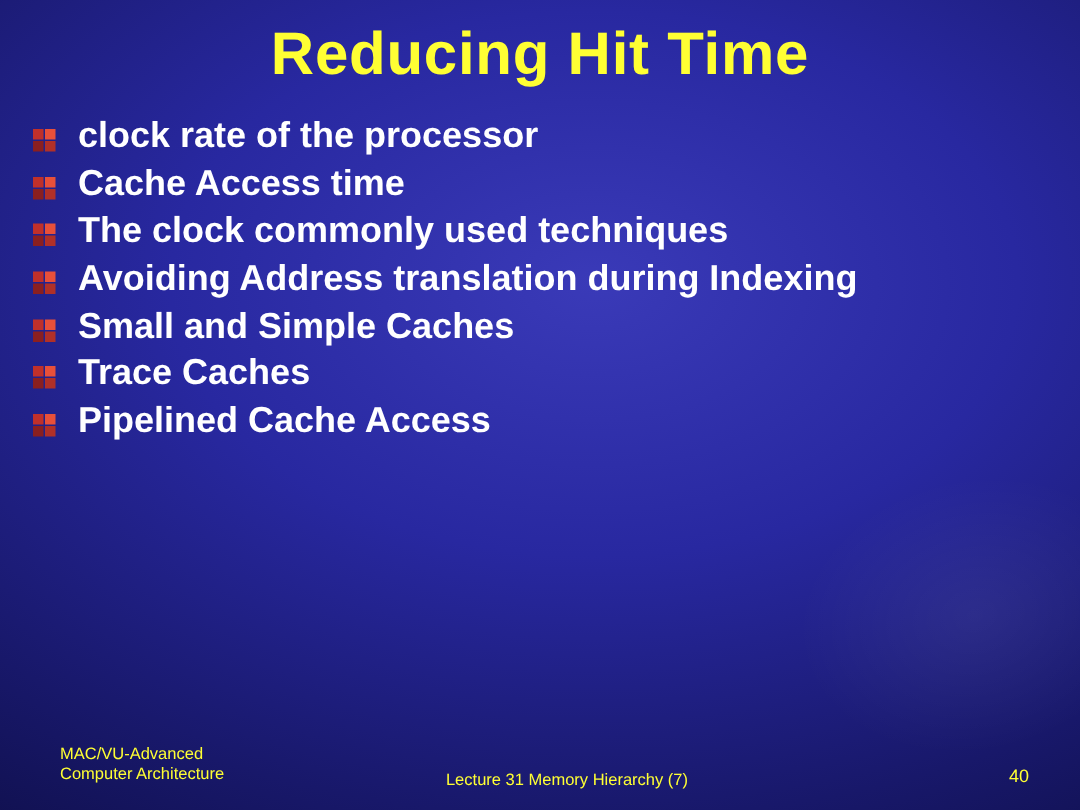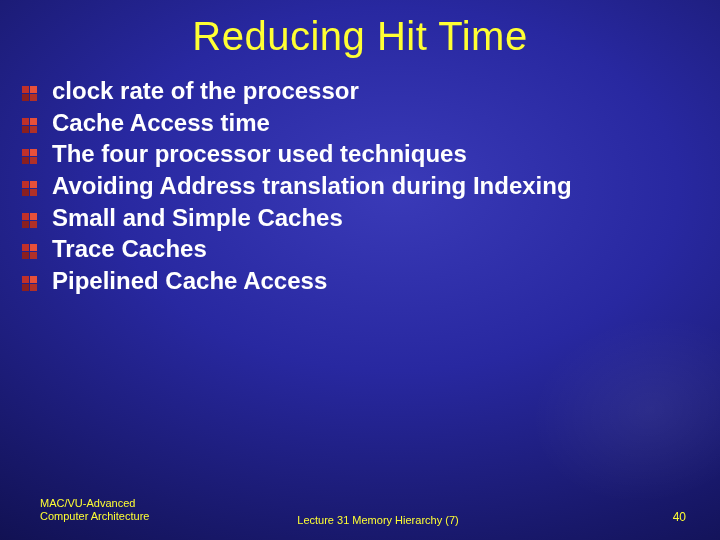--- a/index.html
+++ b/index.html
@@ -22,21 +22,21 @@
                 #040420 100%);
     box-sizing: border-box;
   }
   .title {
     position: absolute;
     top: 14px;
     left: 0;
     width: 720px;
     text-align: center;
     font-size: 40px;
-    font-weight: normal;
+    font-weight: bold;
     color: #ffff33;
     letter-spacing: 0.5px;
   }
   .body {
     position: absolute;
     top: 75px;
     left: 22px;
     right: 30px;
   }
   .row {
@@ -143,21 +143,21 @@
       <div class="item-text">Cache Access time</div>
     </div>
 
     <div class="row">
       <div class="bullet-icon">
         <div class="sq tl"></div>
           <div class="sq tr"></div>
           <div class="sq bl"></div>
           <div class="sq br"></div>
       </div>
-      <div class="item-text">The four processor used techniques</div>
+      <div class="item-text">The clock commonly used techniques</div>
     </div>
 
     <div class="row">
       <div class="bullet-icon">
         <div class="sq tl"></div>
           <div class="sq tr"></div>
           <div class="sq bl"></div>
           <div class="sq br"></div>
       </div>
       <div class="item-text">Avoiding Address translation during Indexing</div>

